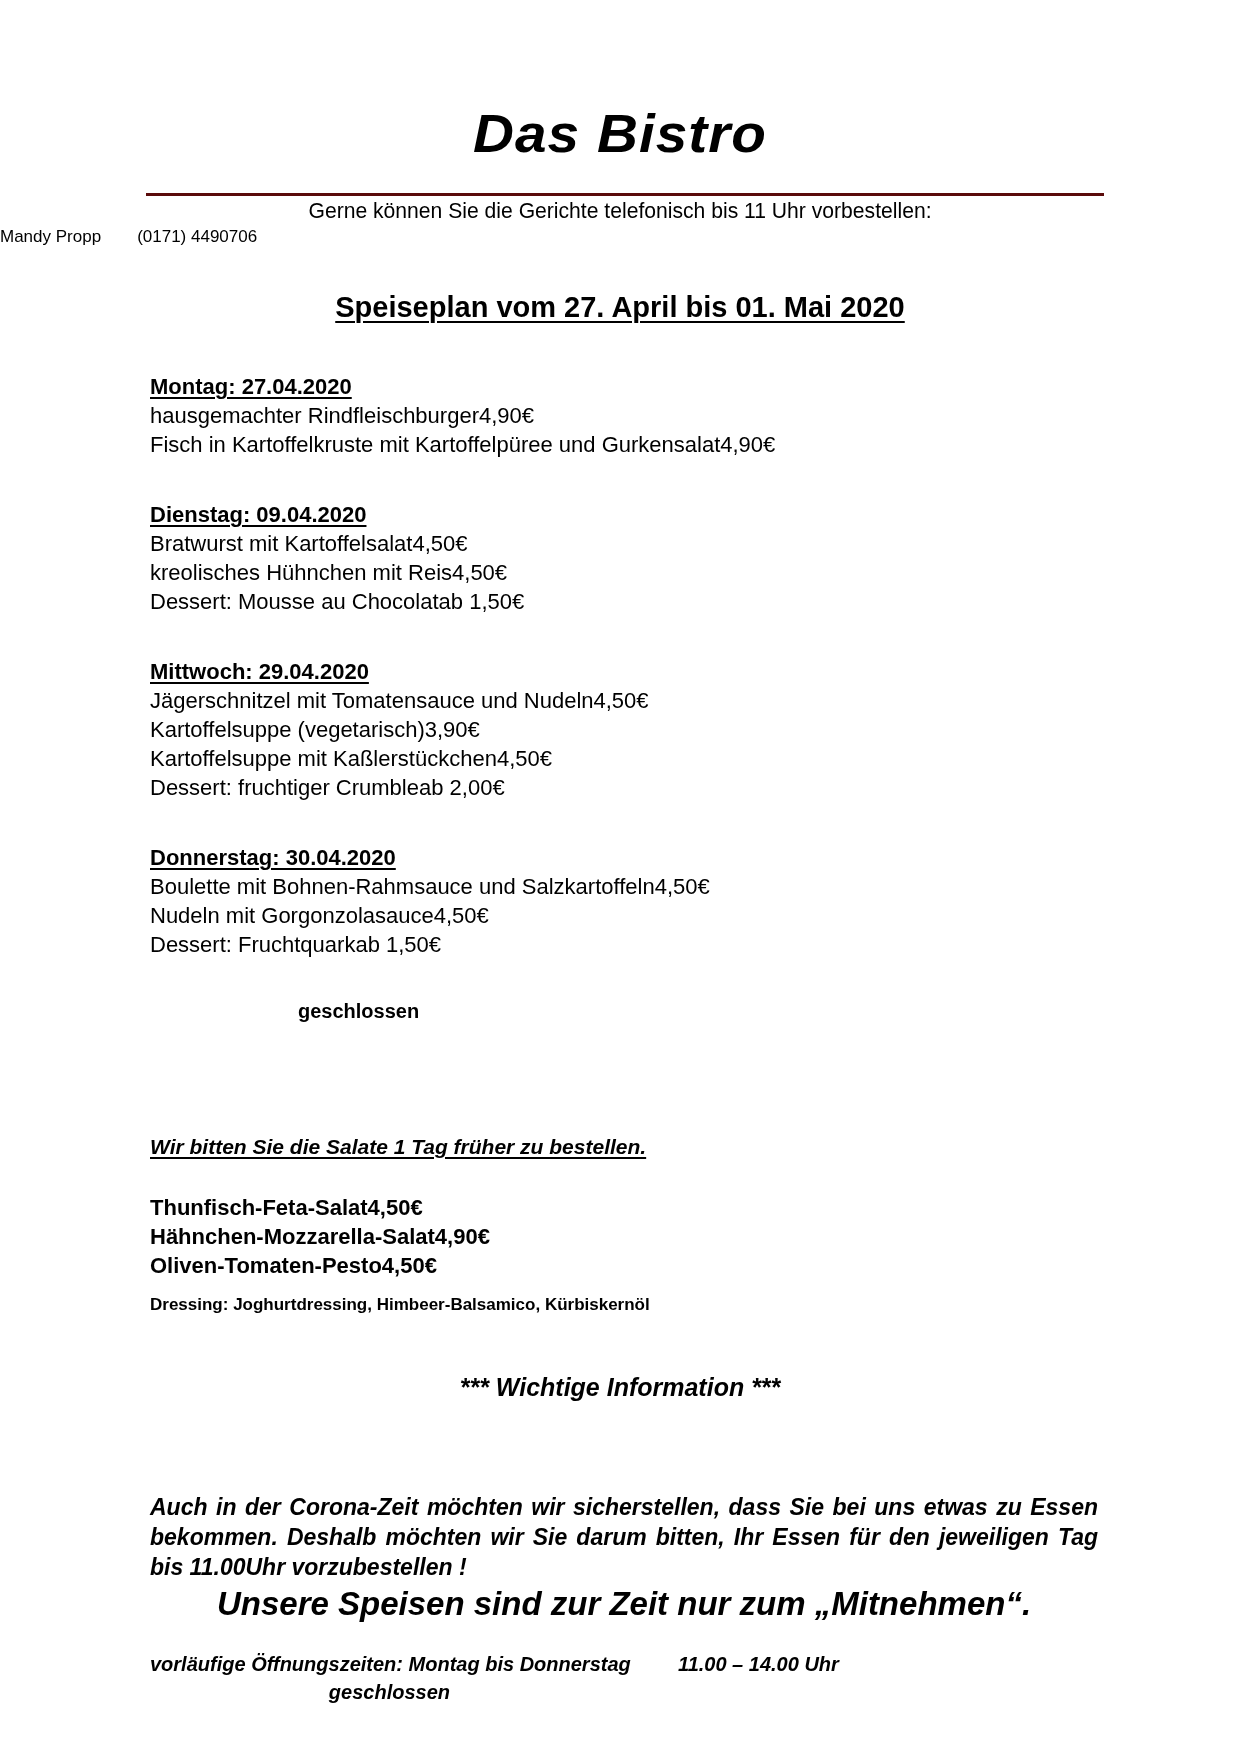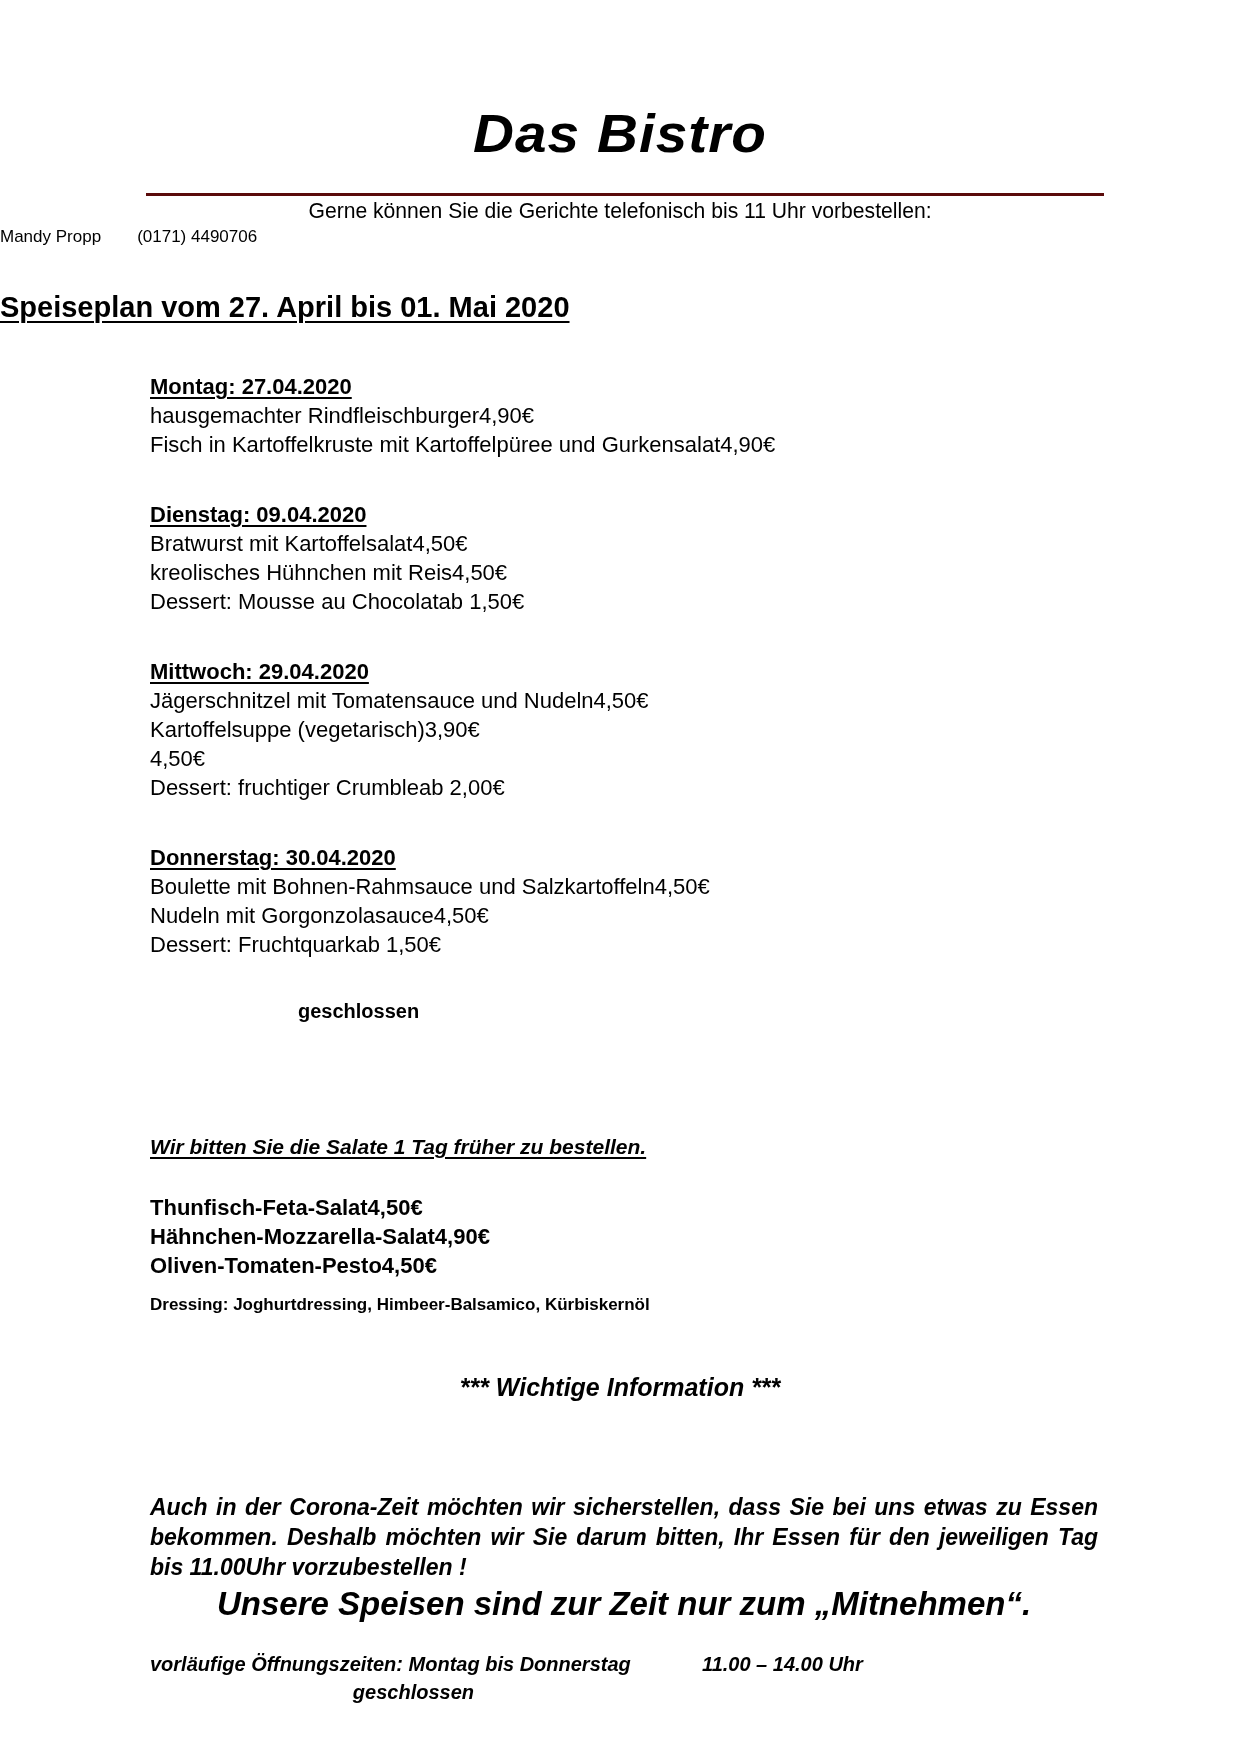--- a/index.html
+++ b/index.html
@@ -10,21 +10,21 @@
     .title { position: absolute; left: 0; right: 0; top: 102px; text-align: center;
              font-size: 54px; font-weight: bold; font-style: italic; letter-spacing: 1px;
              transform: scaleX(1.05); }
     .divider { position: absolute; left: 146px; width: 958px; top: 193px; height: 3px; }
     .intro { position: absolute; left: 0; right: 0; top: 198px; text-align: center;
              font-size: 22px; transform: scaleX(0.96); }
     .contact { position: absolute; left: 0; right: 0; top: 227px; 
                font-size: 17px; }
     .contact span + span { margin-left: 36px; }
 
-    .plan-title { position: absolute; left: 0; right: 0; top: 291px; 
+    .plan-title { position: absolute; left: 0; right: 0; top: 291px; text-align: center;
                   font-size: 29px; font-weight: bold; text-decoration: underline;
                   text-decoration-thickness: 2px; text-underline-offset: 4px; }
 
     .menu { position: absolute; left: 150px; width: 948px; top: 372px; }
     .day { margin-bottom: 41px; }
     .day-header { font-size: 22px; font-weight: bold; text-decoration: underline;
                   text-decoration-thickness: 2px; text-underline-offset: 3px;
                   height: 29px; line-height: 29px; }
     .row { display: flex; font-size: 22px;
            height: 29px; line-height: 29px; }
@@ -43,21 +43,21 @@
     .corona { position: absolute; left: 150px; width: 948px; top: 1492px; font-size: 23px;
               font-weight: bold; font-style: italic; text-align: justify;
               text-align-last: left; line-height: 30px; }
     .takeaway { position: absolute; left: 8px; right: 0; top: 1585px; text-align: center;
                 font-size: 33px; font-weight: bold; font-style: italic; }
 
     .hours { position: absolute; left: 150px; top: 1650px; font-size: 20px; font-weight: bold;
              font-style: italic; line-height: 28px; }
     .hours .line { display: flex; }
     .hours .c1 { width: 528px; }
-    .hours .c2 { width: 212px; margin-left: 24px; }
+    .hours .c2 { width: 212px; }
     .hours .line2 .c1 { text-align: right; padding-right: 0; width: 440px; }
     .hours .line2 .c2 { width: 300px; text-align: right; padding-right: 0; }
   </style>
 </head>
 <body>
 
 <div class="page">
 
   <div class="title">Das Bistro</div>
   <div class="divider" style="background: rgb(90, 10, 10);"></div>
@@ -101,20 +101,21 @@
       <div class="day-header">Mittwoch: 29.04.2020</div>
       <div class="row">
           <span>Jägerschnitzel mit Tomatensauce und Nudeln</span>
           <span>4,50€</span>
         </div>
       <div class="row">
           <span>Kartoffelsuppe (vegetarisch)</span>
           <span>3,90€</span>
         </div>
       <div class="row">
+          <span>Kartoffelsuppe mit Kaßlerstückchen</span>
           <span>4,50€</span>
         </div>
       <div class="row">
           <span>Dessert: fruchtiger Crumble</span>
           <span>ab 2,00€</span>
         </div>
     </div>
 
     <div class="day">
       <div class="day-header">Donnerstag: 30.04.2020</div>

